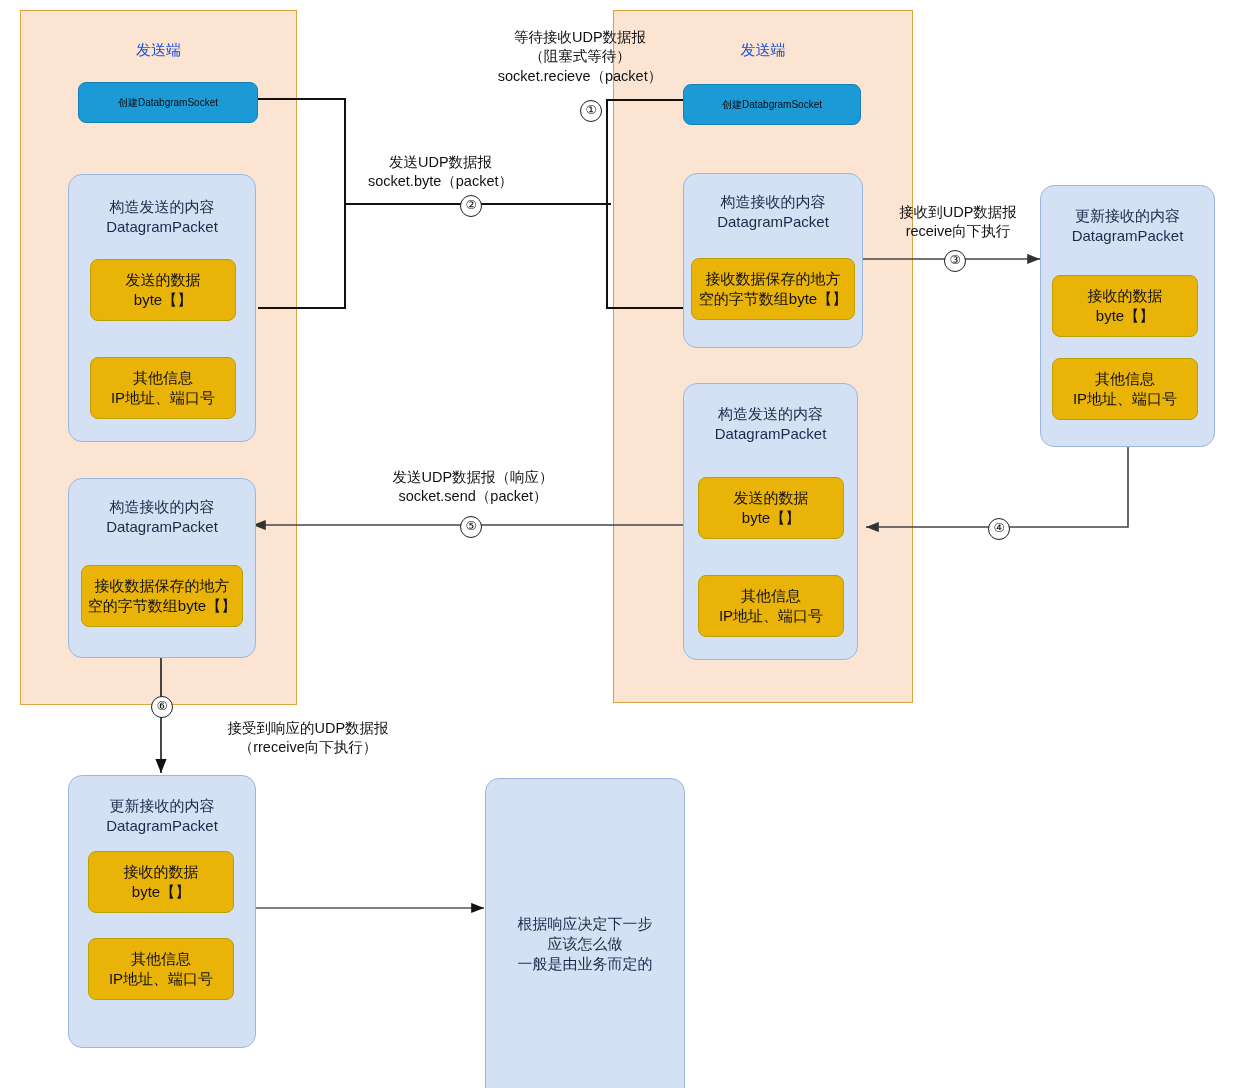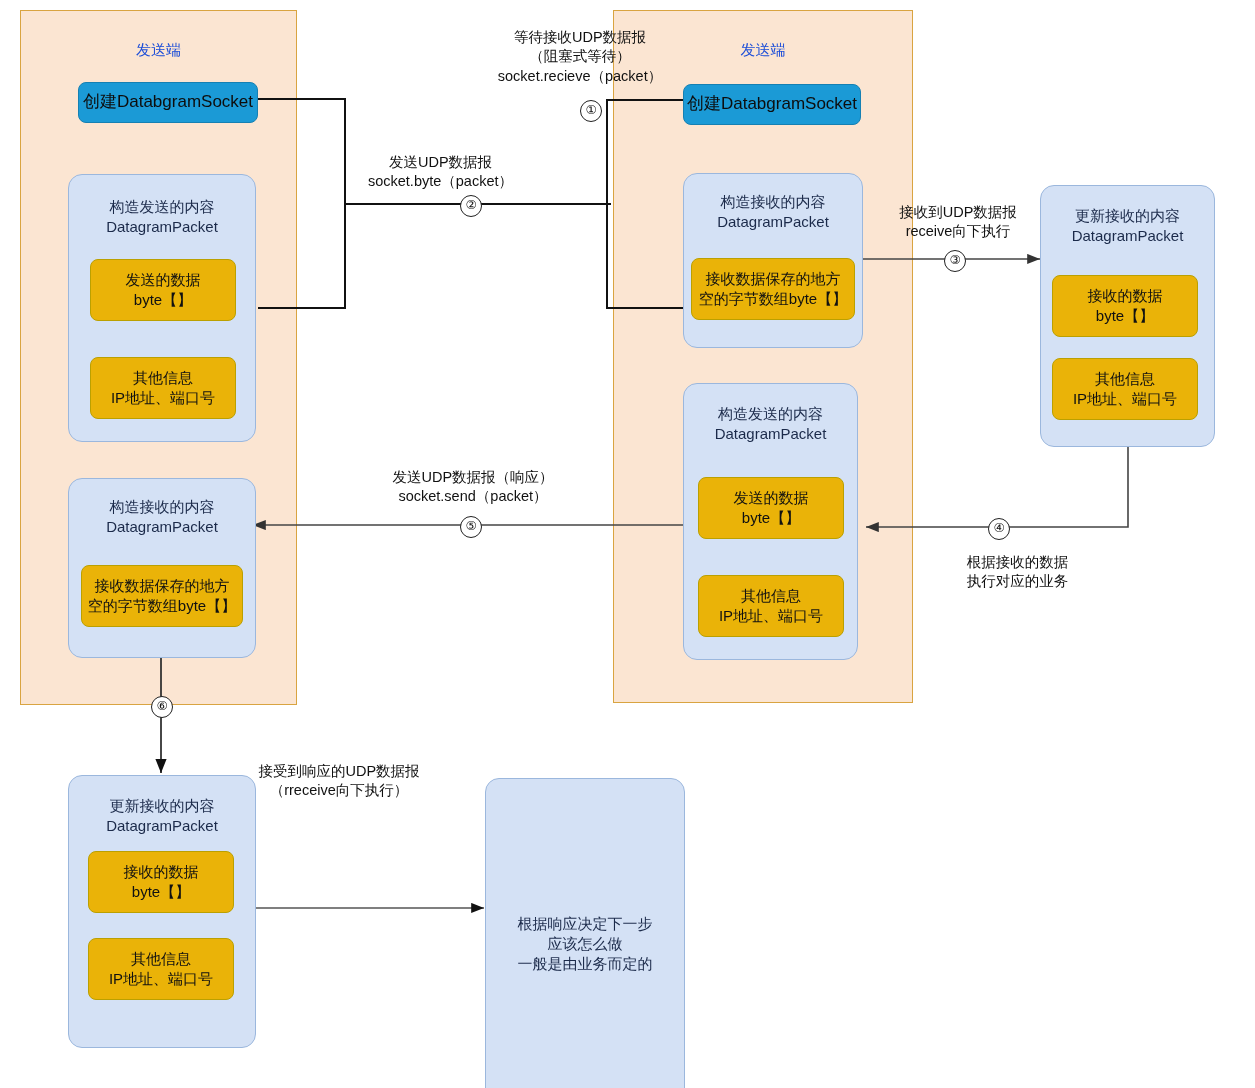--- a/index.html
+++ b/index.html
@@ -40,21 +40,21 @@
     justify-content: center;
     text-align: center;
     line-height: 1.32;
     white-space: pre-line;
   }
   .box-blue {
     background: #1b9ad6;
     border: 1px solid #1580b3;
     border-radius: 8px;
     color: #0d0d0d;
-    font-size: 17px;
+    font-size: 10px;
   }
   .box-lightblue {
     background: #d4e1f5;
     border: 1px solid #9bb7dd;
     border-radius: 14px;
     color: #1b2a4a;
     font-size: 15px;
   }
   .box-yellow {
     background: #eab308;
@@ -206,24 +206,22 @@
 
   <div class="label" style="left:333px; top:153px; width:215px;">发送UDP数据报
 socket.byte（packet）</div>
 
   <div class="label" style="left:878px; top:203px; width:160px;">接收到UDP数据报
 receive向下执行</div>
 
   <div class="label" style="left:338px; top:468px; width:270px;">发送UDP数据报（响应）
 socket.send（packet）</div>
 
-  <div class="label" style="left:930px; top:553px; width:175px;">根据接收的数据
-执行对应的业务</div>
-
-  <div class="label" style="left:200px; top:719px; width:278px;margin-top:43px;">接受到响应的UDP数据报
+
+  <div class="label" style="left:169px; top:719px; width:278px;">接受到响应的UDP数据报
 （rreceive向下执行）</div>
 
   <div class="step" style="left:580px; top:100px;">①</div>
   <div class="step" style="left:460px; top:195px;">②</div>
   <div class="step" style="left:944px; top:250px;">③</div>
   <div class="step" style="left:988px; top:518px;">④</div>
   <div class="step" style="left:460px; top:516px;">⑤</div>
   <div class="step" style="left:151px; top:696px;">⑥</div>
 
 </div>

